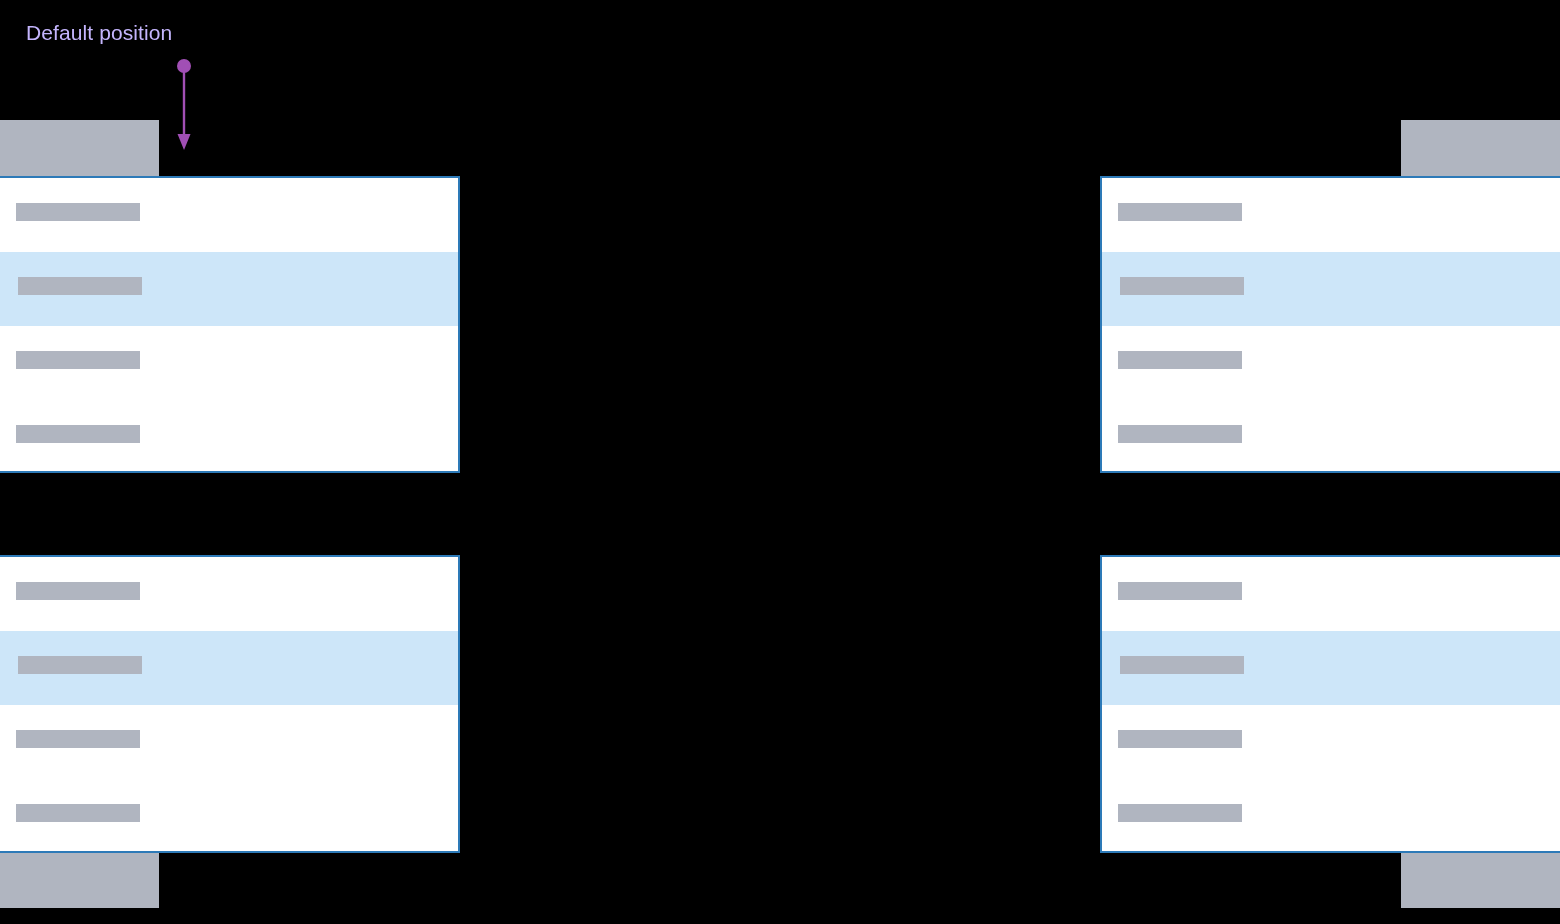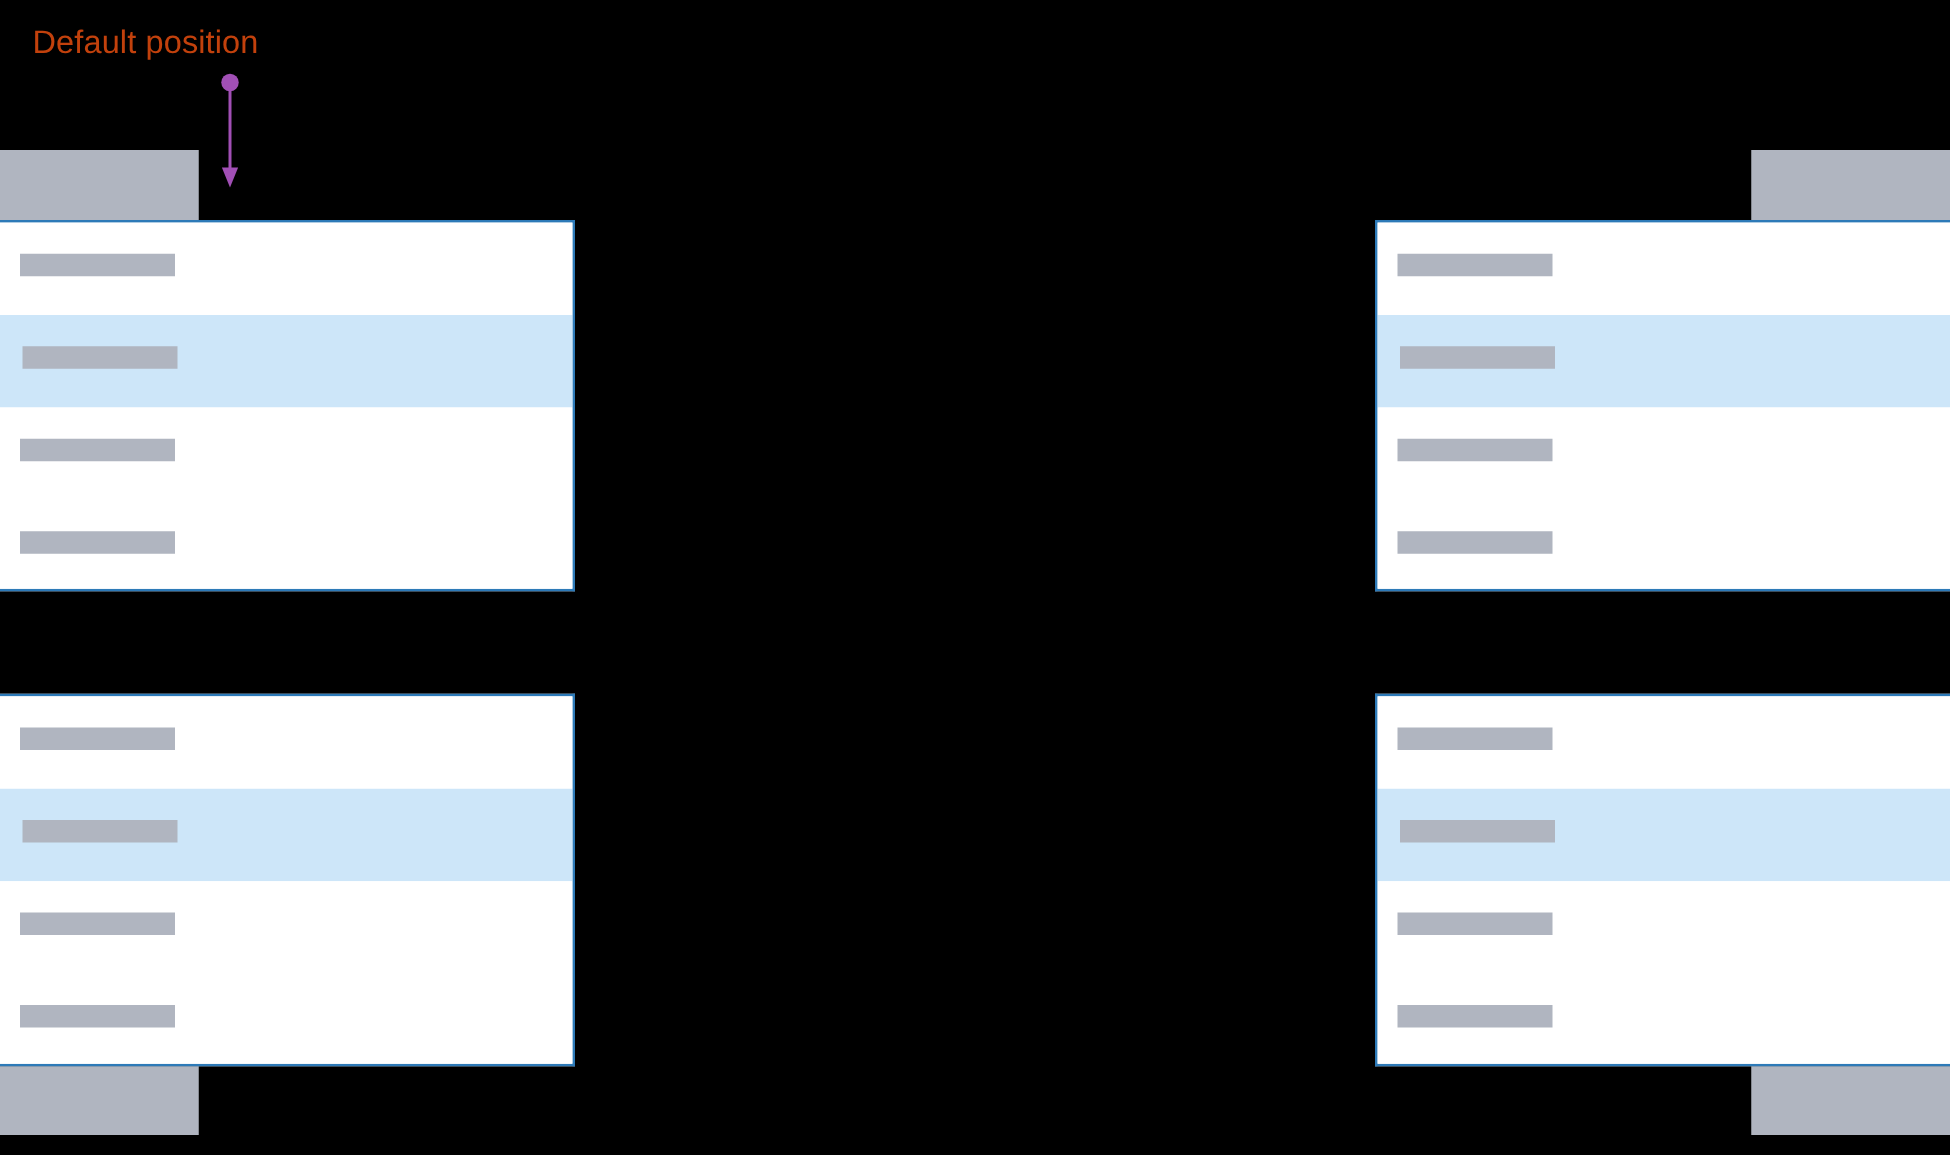--- a/index.html
+++ b/index.html
@@ -13,23 +13,23 @@
     position: relative;
     overflow: hidden;
     font-family: "Liberation Sans", sans-serif;
   }
 
   
   #annotation-label {
     position: absolute;
     left: 26px;
     top: 19px;
-    font-size: 26px;
+    font-size: 21px;
     line-height: 28px;
-    color: #c2410c;
+    color: #c4b5fd;
     white-space: nowrap;
     letter-spacing: 0.1px;
   }
   #annotation-arrow {
     position: absolute;
     left: 168px;
     top: 58px;
     width: 34px;
     height: 96px;
   }

